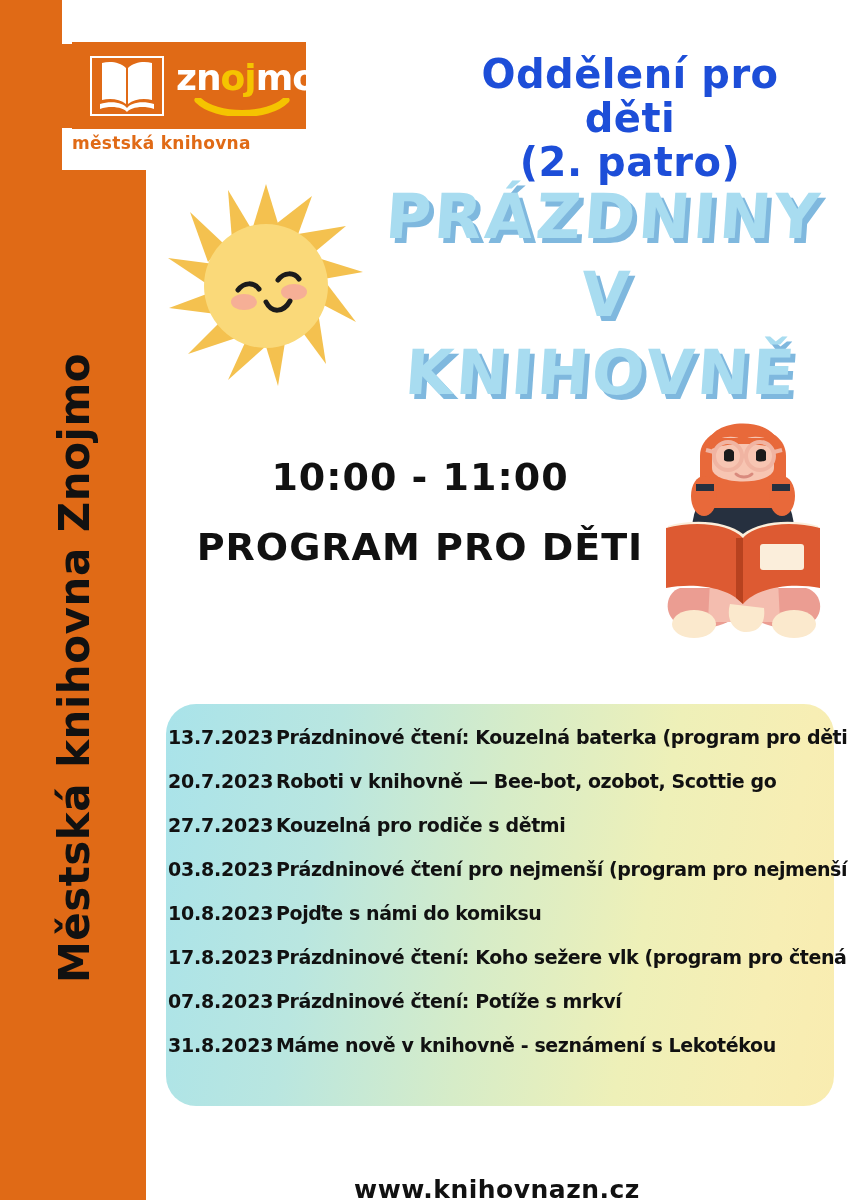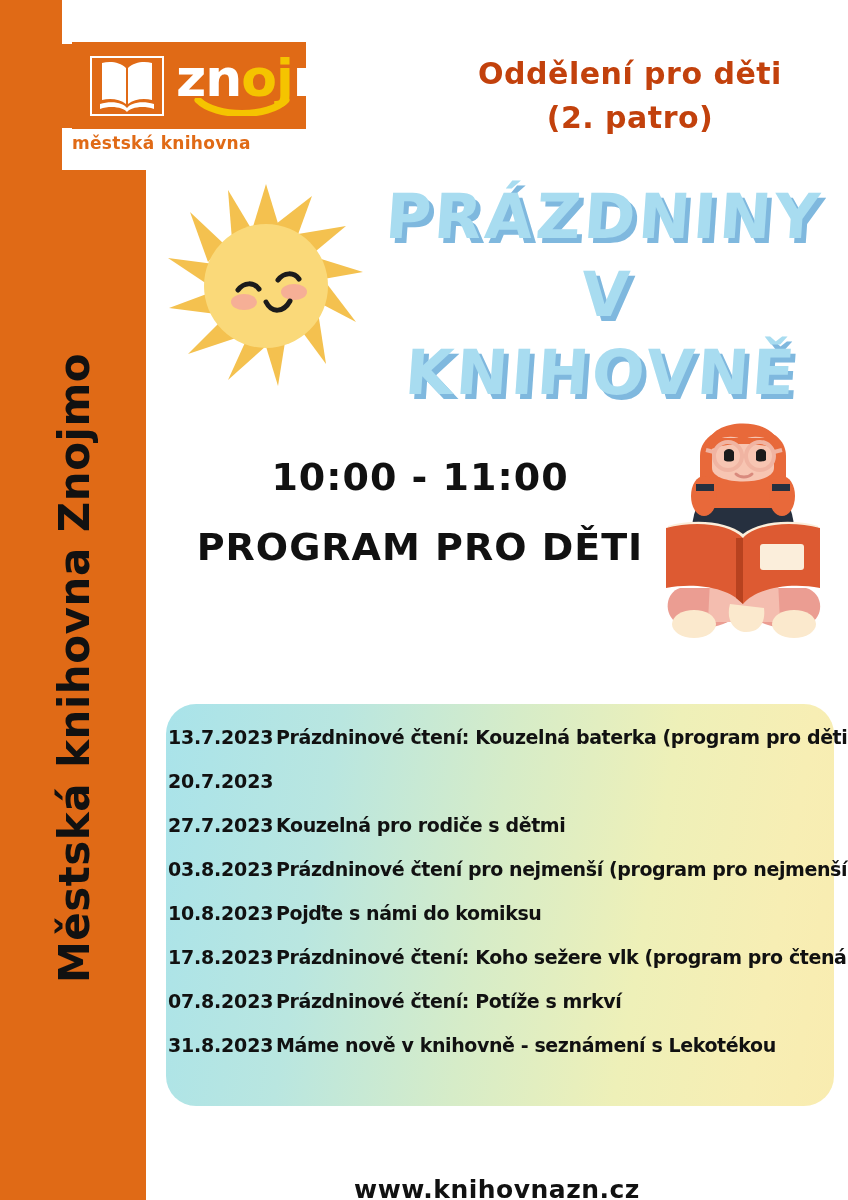--- a/index.html
+++ b/index.html
@@ -86,21 +86,21 @@
   .logo-word {
     position: absolute;
     left: 104px;
     top: 14px;
     width: 124px;
     height: 62px;
   }
   .logo-word .zn-text {
     font-family: "DejaVu Sans", sans-serif;
     font-weight: bold;
-    font-size: 52px;
+    font-size: 36px;
     letter-spacing: -1px;
     line-height: 44px;
   }
   .logo-sub {
     position: absolute;
     left: 72px;
     top: 133px;
     font-family: "DejaVu Sans", sans-serif;
     font-weight: bold;
     font-size: 17px;
@@ -112,22 +112,22 @@
   .header-right {
     position: absolute;
     left: 430px;
     top: 52px;
     width: 400px;
     text-align: center;
   }
   .header-right div {
     font-family: "DejaVu Sans", sans-serif;
     font-weight: bold;
-    font-size: 30px;
-    color: #c2410c;
+    font-size: 40px;
+    color: #1d4ed8;
     line-height: 44px;
     letter-spacing: 0.5px;
   }
 
   
   .main-title {
     position: absolute;
     left: 378px;
     top: 178px;
     width: 452px;
@@ -361,20 +361,21 @@
   </svg>
 
   <div class="schedule-panel">
     <div class="sched-rows" id="sched-rows">
         <div class="sched-row">
           <span class="sched-date">13.7.2023</span>
           <span class="sched-title">Prázdninové čtení: Kouzelná baterka (program pro děti 4–8 let)</span>
         </div>
         <div class="sched-row">
           <span class="sched-date">20.7.2023</span>
+          <span class="sched-title">Roboti v knihovně — Bee-bot, ozobot, Scottie go</span>
         </div>
         <div class="sched-row">
           <span class="sched-date">27.7.2023</span>
           <span class="sched-title">Kouzelná pro rodiče s dětmi</span>
         </div>
         <div class="sched-row">
           <span class="sched-date">03.8.2023</span>
           <span class="sched-title">Prázdninové čtení pro nejmenší (program pro nejmenší 3–6 let)</span>
         </div>
         <div class="sched-row">

